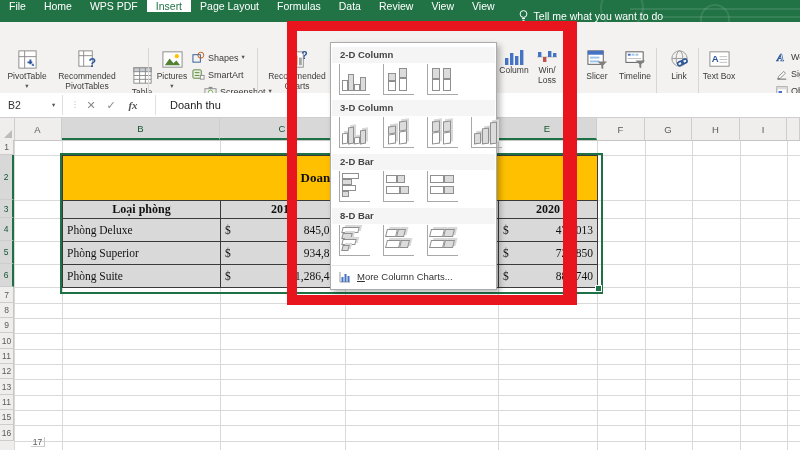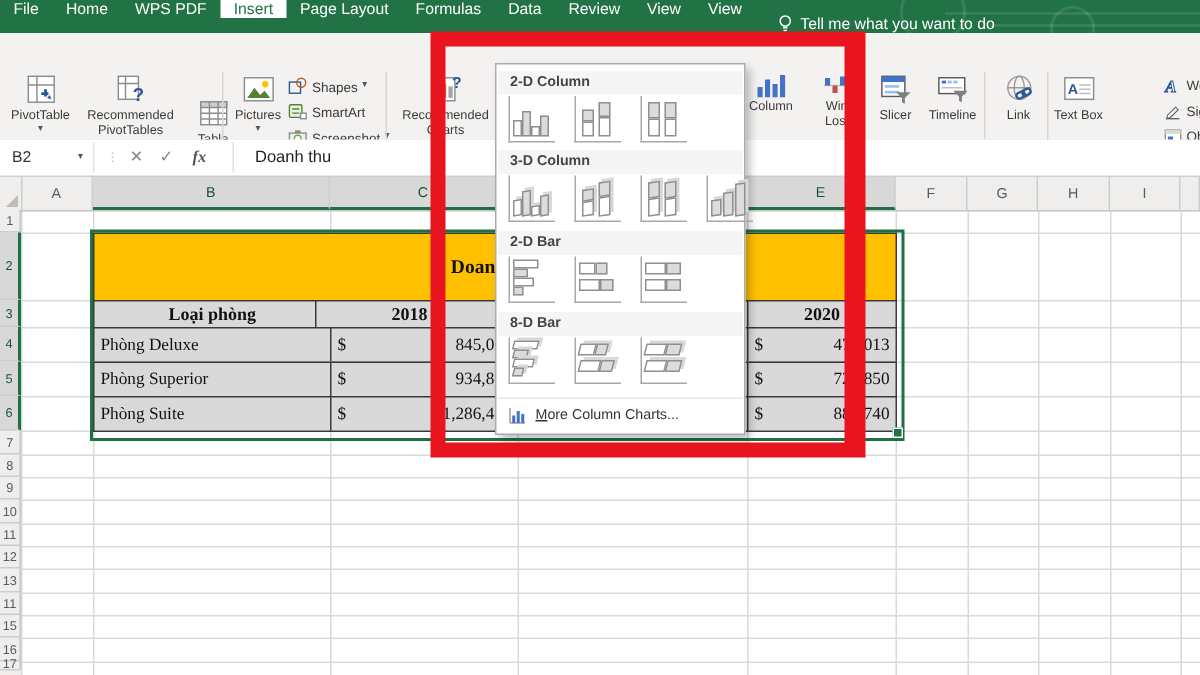--- a/index.html
+++ b/index.html
@@ -165,21 +165,21 @@
       <span>
           <svg width="13" height="13" viewBox="0 0 14 14">
             <rect x="1" y="2" width="9" height="9" rx="1" fill="#eaf1e4" stroke="#548235"></rect>
             <line x1="3" y1="5" x2="8" y2="5" stroke="#548235"></line>
             <line x1="3" y1="8" x2="8" y2="8" stroke="#548235"></line>
             <rect x="9" y="8" width="4" height="4" fill="#fff" stroke="#8c8c8c"></rect>
           </svg>
         </span>
       <span>SmartArt</span>
     </div>
-    <div class="smb" style="left:192px;top:63px">
+    <div class="smb" style="left:204px;top:63px">
       <span>
           <svg width="13" height="13" viewBox="0 0 14 14">
             <rect x="1" y="4" width="12" height="8" fill="#f0f0f0" stroke="#8c8c8c"></rect>
             <rect x="5" y="2" width="4" height="2" fill="#8c8c8c"></rect>
             <circle cx="7" cy="8" r="2.4" fill="#fff" stroke="#70ad47"></circle>
           </svg>
         </span>
       <span>Screenshot</span>
       <span class="crt">▾</span>
     </div>
@@ -252,21 +252,21 @@
       <span>
           <svg width="20" height="16" viewBox="0 0 20 16">
             <rect x="1" y="9" width="3.4" height="7" fill="#4472c4"></rect>
             <rect x="6" y="4" width="3.4" height="12" fill="#4472c4"></rect>
             <rect x="11" y="7" width="3.4" height="9" fill="#4472c4"></rect>
             <rect x="16" y="1" width="3.4" height="15" fill="#4472c4"></rect>
           </svg>
         </span>
       <span>Column</span>
     </div>
-    <div class="bigb" style="left:544px;top:27px;width:30px">
+    <div class="bigb" style="left:532px;top:27px;width:30px">
       <span>
           <svg width="20" height="16" viewBox="0 0 20 16">
             <line x1="0" y1="8" x2="20" y2="8" stroke="#bfbfbf"></line>
             <rect x="1" y="3" width="3.4" height="5" fill="#4472c4"></rect>
             <rect x="6" y="8" width="3.4" height="5" fill="#c0504d"></rect>
             <rect x="11" y="2" width="3.4" height="6" fill="#4472c4"></rect>
             <rect x="16" y="4" width="3.4" height="4" fill="#4472c4"></rect>
           </svg>
         </span>
       <span>Win/ Loss</span>
@@ -397,21 +397,21 @@
       <div class="rh" style="top: 147px; height: 16px;">7</div>
       <div class="rh" style="top: 163px; height: 15px;">8</div>
       <div class="rh" style="top: 178px; height: 15px;">9</div>
       <div class="rh" style="top: 193px; height: 16px;">10</div>
       <div class="rh" style="top: 209px; height: 15px;">11</div>
       <div class="rh" style="top: 224px; height: 15px;">12</div>
       <div class="rh" style="top: 239px; height: 16px;">13</div>
       <div class="rh" style="top: 255px; height: 15px;">11</div>
       <div class="rh" style="top: 270px; height: 15px;">15</div>
       <div class="rh" style="top: 285px; height: 16px;">16</div>
-      <div class="rh" style="top: 297px; height: 10px;">17</div>
+      <div class="rh" style="top: 297px; height: 10px; margin-left: 31px;">17</div>
     </div>
   <div id="grid">
       <div class="gv" style="left: 14px;"></div>
       <div class="gv" style="left: 62px;"></div>
       <div class="gv" style="left: 220px;"></div>
       <div class="gv" style="left: 345px;"></div>
       <div class="gv" style="left: 498px;"></div>
       <div class="gv" style="left: 597px;"></div>
       <div class="gv" style="left: 645px;"></div>
       <div class="gv" style="left: 692px;"></div>
@@ -431,21 +431,21 @@
       <div class="gh" style="top: 239px;"></div>
       <div class="gh" style="top: 255px;"></div>
       <div class="gh" style="top: 270px;"></div>
       <div class="gh" style="top: 285px;"></div>
       <div class="gh" style="top: 301px;"></div>
     </div>
 
   <div id="sheettable">
       <div class="tc title" style="left: 62px; top: 155px; width: 536px; height: 46px;">Doanh thu</div>
       <div class="tc hdr" style="left: 62px; top: 200px; width: 159px; height: 19px;">Loại phòng</div>
-      <div class="tc hdr" style="left: 210px; top: 200px; width: 126px; height: 19px;">2018</div>
+      <div class="tc hdr" style="left: 220px; top: 200px; width: 126px; height: 19px;">2018</div>
       <div class="tc hdr" style="left: 345px; top: 200px; width: 154px; height: 19px;"></div>
       <div class="tc hdr" style="left: 498px; top: 200px; width: 100px; height: 19px;">2020</div>
       <div class="tc namec" style="left: 62px; top: 218px; width: 159px; height: 24px;">Phòng Deluxe</div>
       <div class="tc money" style="left: 220px; top: 218px; width: 126px; height: 24px;">
         <span>$</span>
         <span>845,037</span>
       </div>
       <div class="tc money" style="left: 345px; top: 218px; width: 154px; height: 24px;">
         <span>$</span>
         <span></span>

